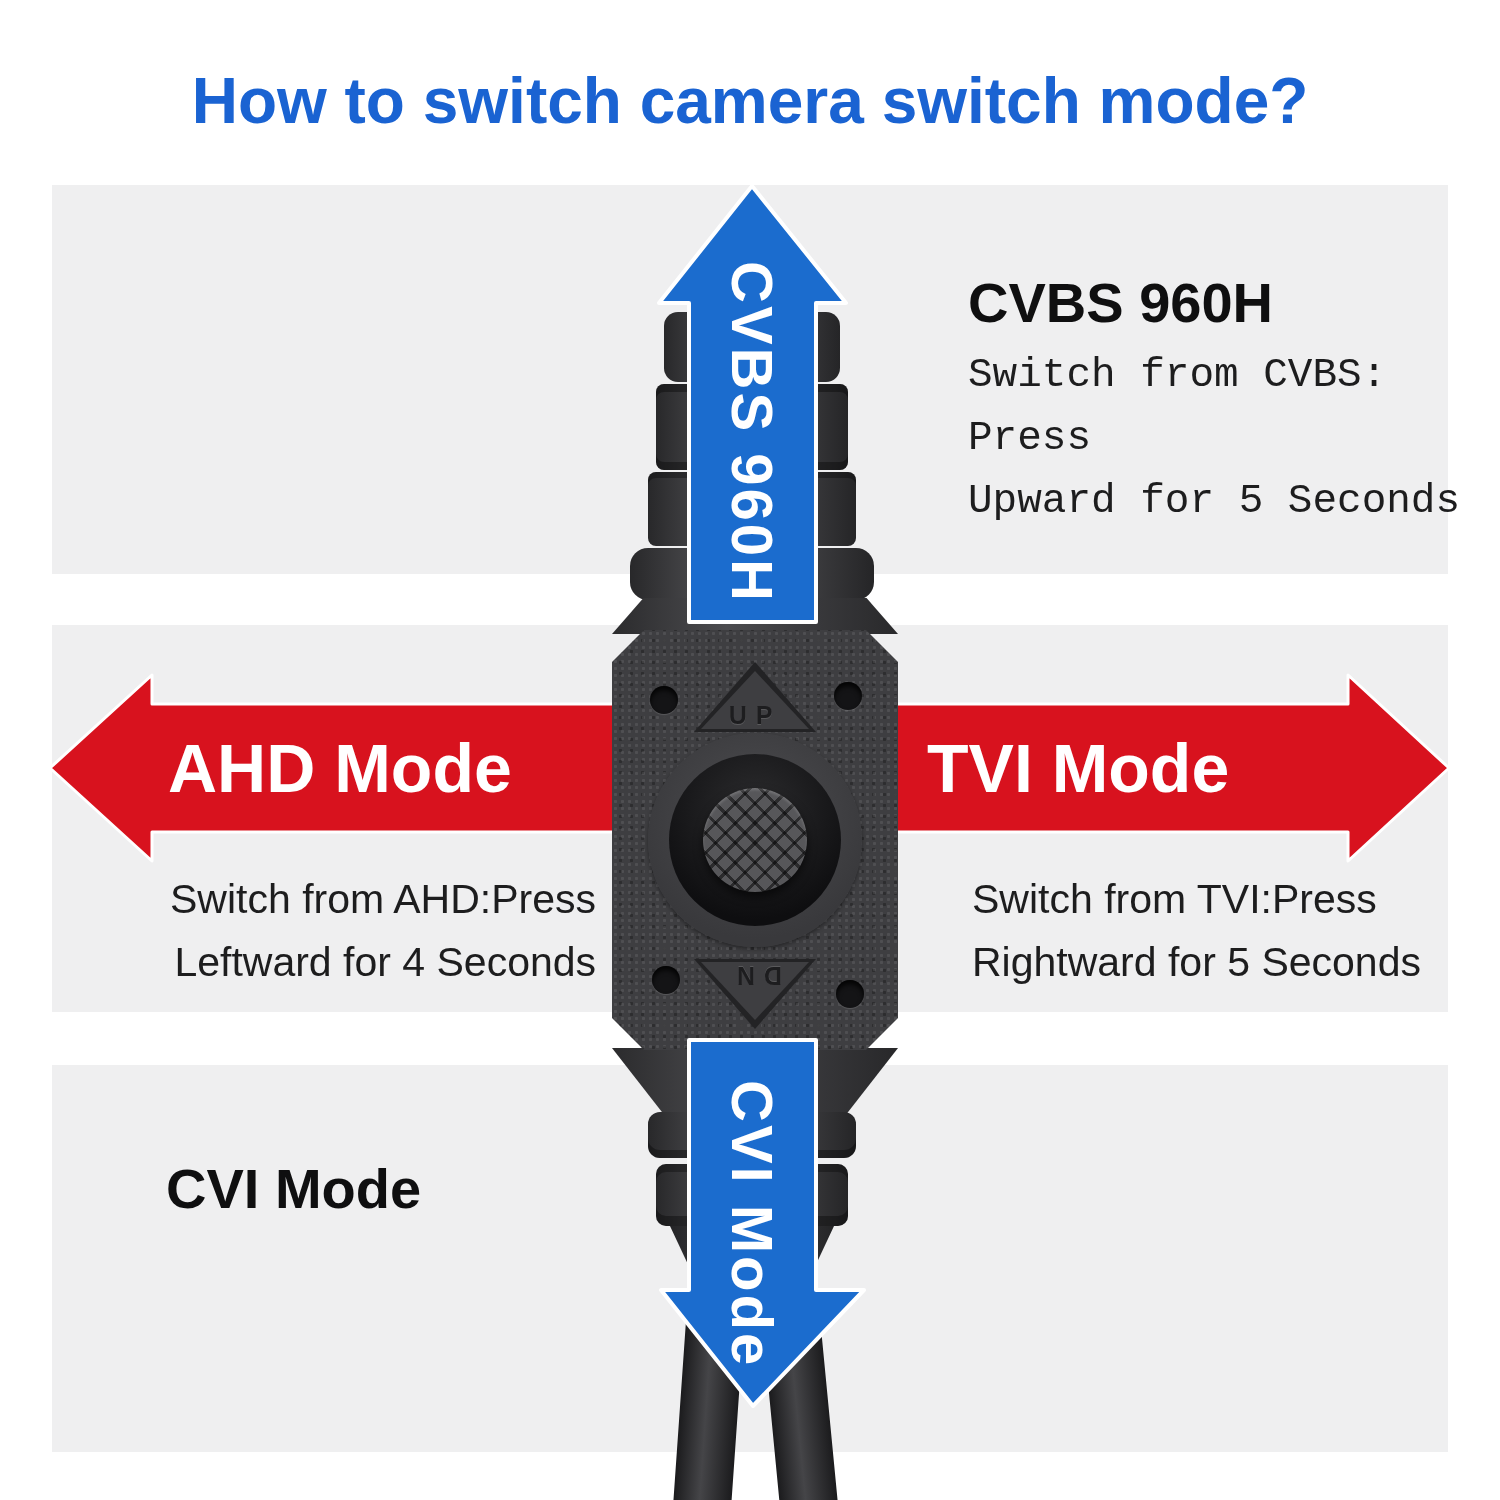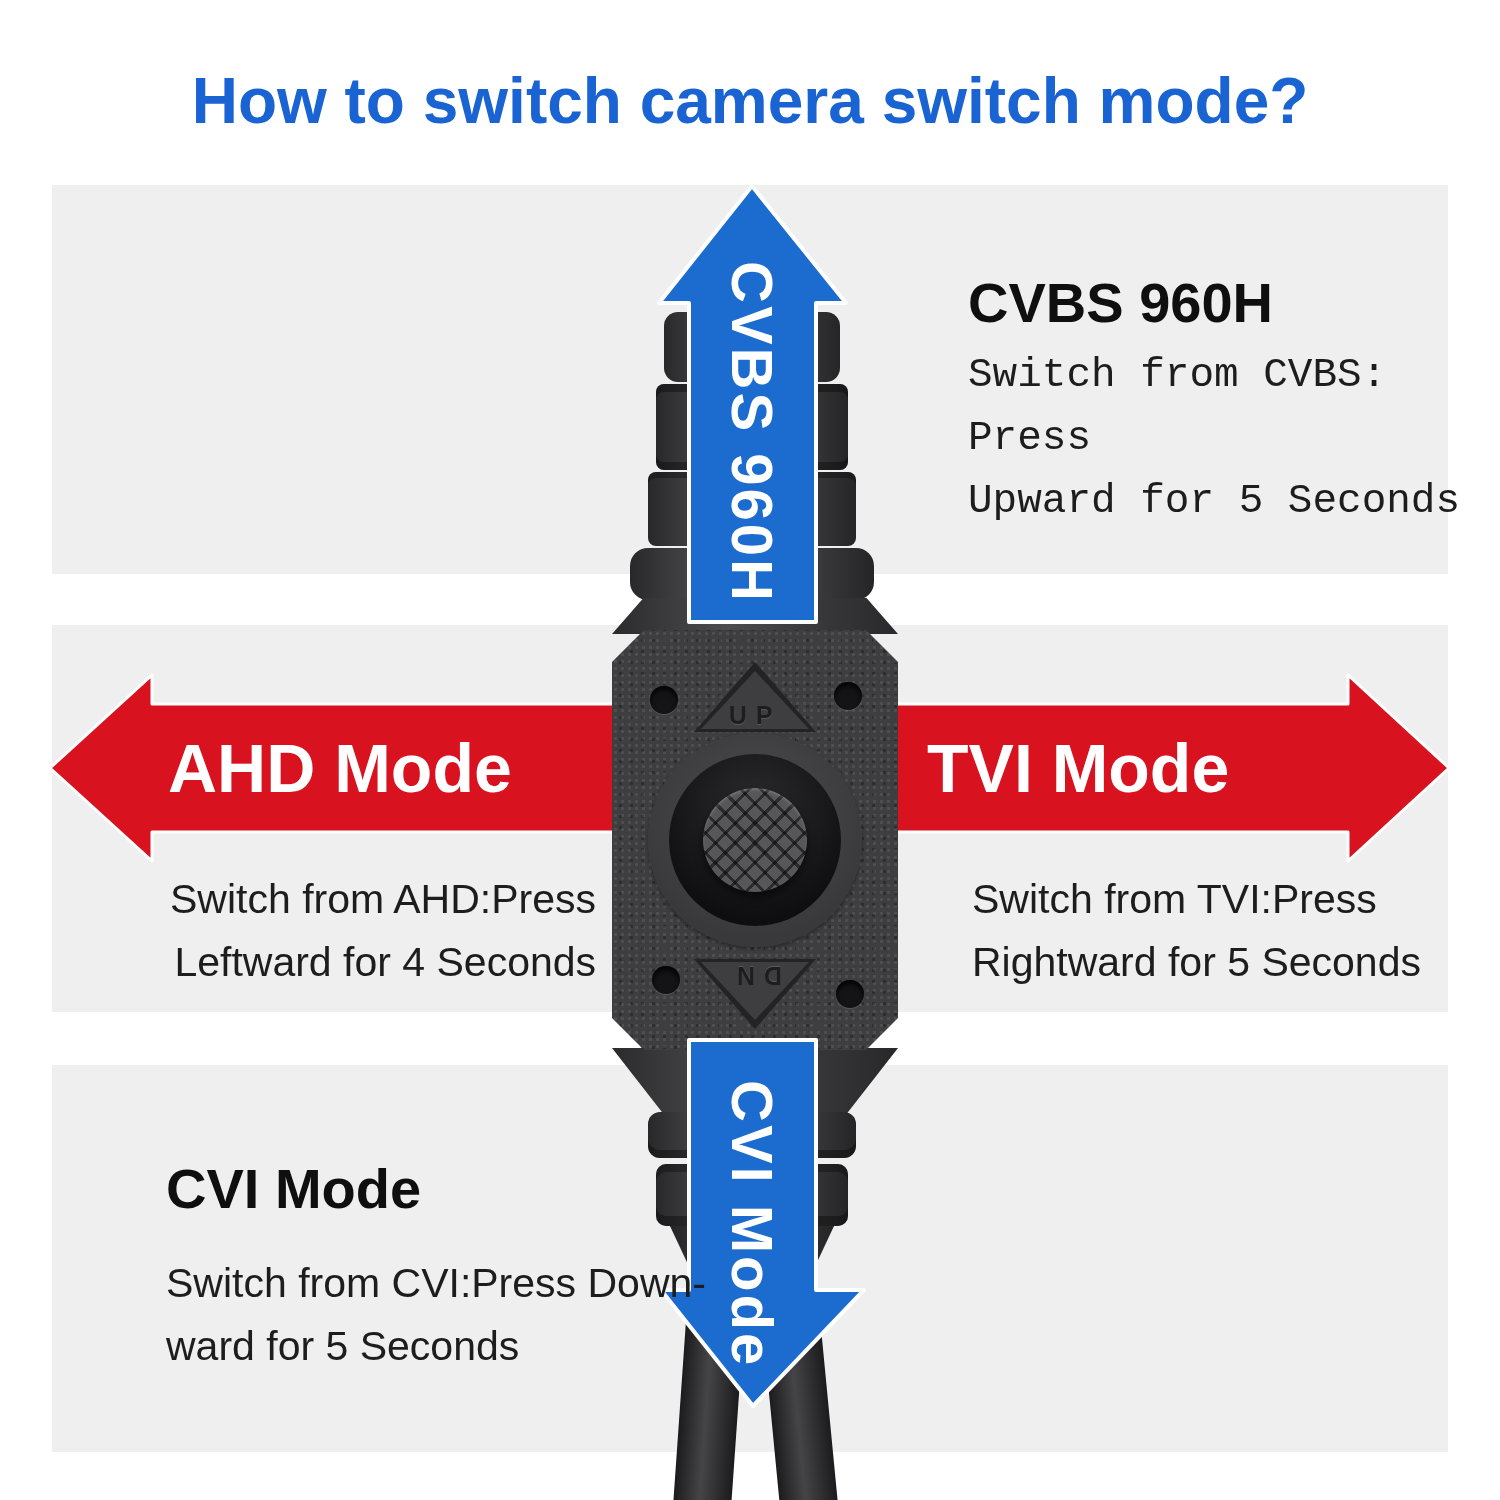--- a/index.html
+++ b/index.html
@@ -183,18 +183,14 @@
     <div>Switch from AHD:Press</div>
     <div>Leftward for 4 Seconds</div>
   </div>
 
   <div class="sec-p tvi-p">
     <div>Switch from TVI:Press</div>
     <div>Rightward for 5 Seconds</div>
   </div>
 
   <div class="sec-h cvi-h">CVI Mode</div>
-  <div class="sec-p cvi-p">
-    <div>Switch from CVI:Press Down-</div>
-    <div>ward for 5 Seconds</div>
-  </div>
 
 </div>
 
 </body></html>

